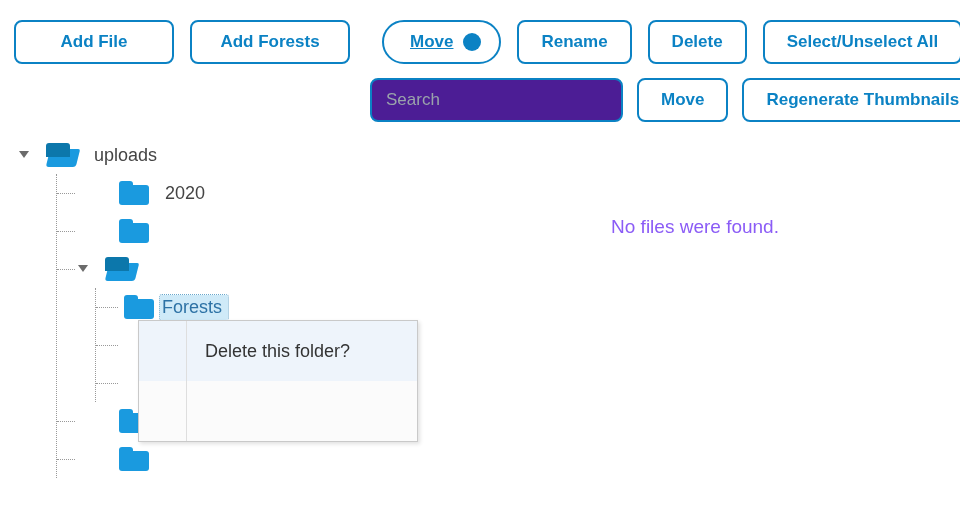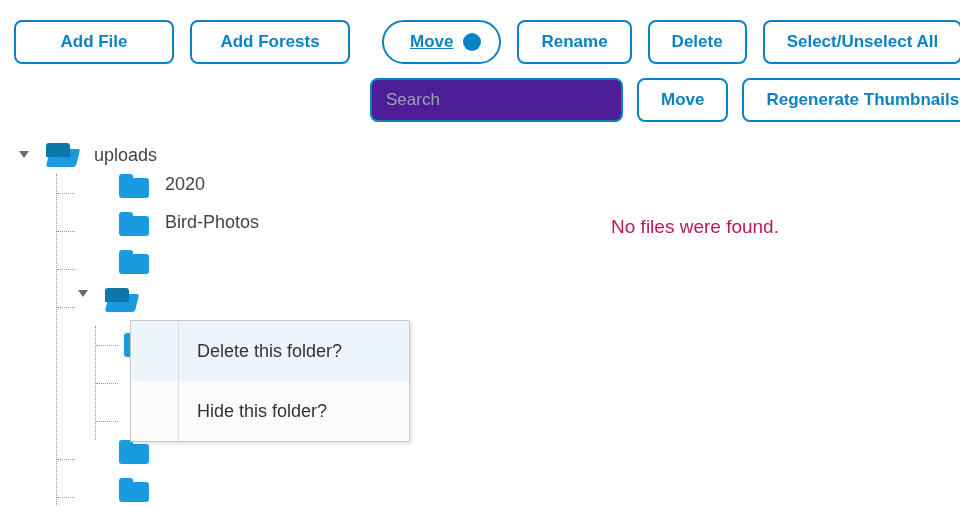--- a/index.html
+++ b/index.html
@@ -123,21 +123,21 @@
     border-right: 5px solid transparent;
     border-top: 7px solid #6b6b6b;
   }
   .expander.none { visibility: hidden; }
   .children {
     margin-left: 38px;
     border-left: 1px dotted #999;
     padding-left: 0;
   }
   .child-row {
-    display: flex; gap: 16px; height: 38px;
+    display: flex; align-items: center; gap: 16px; height: 38px;
     position: relative;
   }
   .child-row::before {
     content: "";
     position: absolute;
     left: 0; top: 50%;
     width: 18px; border-top: 1px dotted #999;
   }
   .child-row .spacer { width: 18px; flex: 0 0 auto; }
   .grandchildren {
@@ -153,25 +153,25 @@
     position: absolute;
     left: 0; top: 50%;
     width: 22px; border-top: 1px dotted #999;
   }
   .gc-row .spacer { width: 22px; flex: 0 0 auto; }
   .right-pane {
     flex: 1;
     text-align: center;
     padding: 80px 30px 0 0;
     font-size: 19px;
-    color: #be185d;
+    color: #8b5cf6;
   }
   .ctx-menu {
     position: absolute;
-    left: 130px; top: 320px;
+    left: 138px; top: 320px;
     width: 280px;
     background: #fbfbfb;
     border: 1px solid #c9c9c9;
     box-shadow: 2px 2px 4px rgba(0,0,0,0.12);
     font-size: 18px;
     color: #333;
     z-index: 50;
   }
   .ctx-item {
     display: flex;
@@ -219,26 +219,20 @@
       <span class="folder-icon open"></span>
       <span class="label">uploads</span>
     </div>
 
     <div class="children">
       <div class="child-row">
         <span class="spacer"></span>
         <span class="expander none"></span>
         <span class="folder-icon closed"></span>
         <span class="label">2020</span>
-      </div>
-      <div class="child-row">
-        <span class="spacer"></span>
-        <span class="expander none"></span>
-        <span class="folder-icon closed"></span>
-        <span class="label">Bird-Photos</span>
       </div>
       <div class="child-row">
         <span class="spacer"></span>
         <span class="expander none"></span>
         <span class="folder-icon closed"></span>
       </div>
 
       <div class="child-row">
         <span class="spacer"></span>
         <span class="expander down" style="margin-left:-14px"></span>
@@ -283,15 +277,14 @@
   </div>
 </div>
 
 <div class="ctx-menu">
   <div class="ctx-item hover">
     <div class="ctx-icon-cell"></div>
     <span class="ctx-label">Delete this folder?</span>
   </div>
   <div class="ctx-item">
     <div class="ctx-icon-cell"></div>
-    <span class="ctx-label">Hide this folder?</span>
   </div>
 </div>
 
 </body></html>

